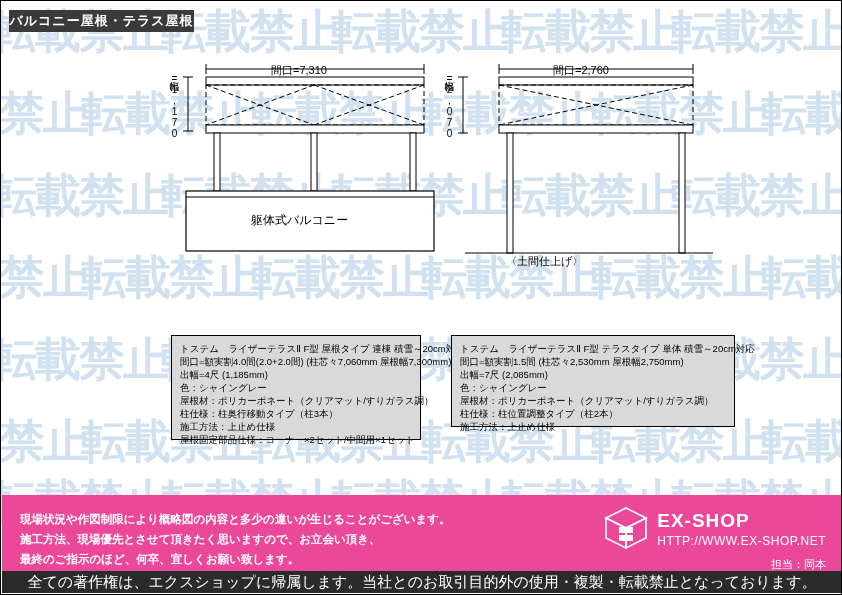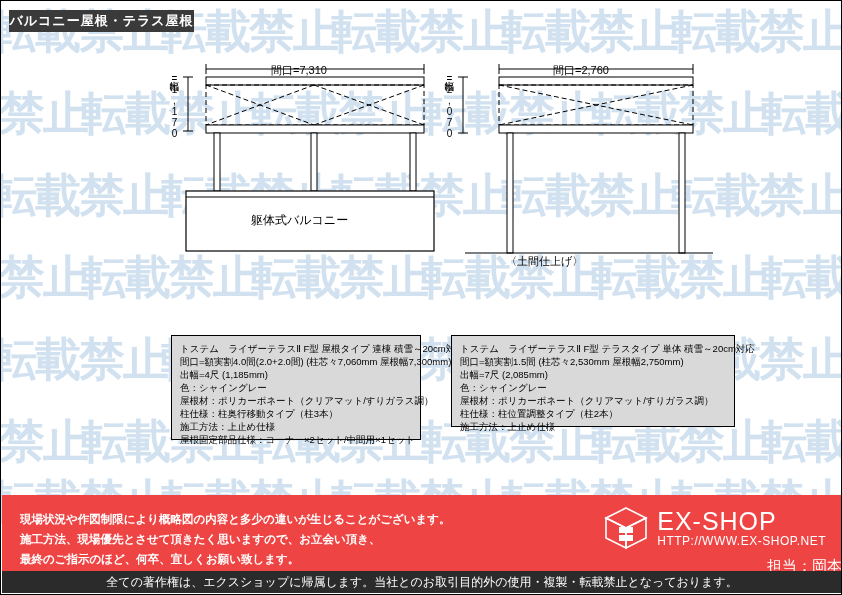--- a/index.html
+++ b/index.html
@@ -73,50 +73,50 @@
     color:#000;
     padding:6px 8px;
     box-sizing:border-box;
     z-index:6;
   }
   .spec div{white-space:nowrap;}
   
   .footer{
     position:absolute;left:1px;bottom:1px;
     width:840px;height:98px;
-    background:#ef4444;
+    background:#ec4899;
     color:#fff;
     z-index:7;
   }
   .footer-note{
     position:absolute;left:18px;top:14px;
     font-size:11.5px;
     line-height:20px;
     font-weight:bold;
   }
   .footer-copy{
     position:absolute;left:0;bottom:0;width:840px;
     height:22px;
     background:#2b2b2b;
-    font-size:12px;
+    font-size:15px;
     display:flex;align-items:center;justify-content:center;
     color:#fff;
   }
   .logo-wrap{
     position:absolute;right:16px;top:10px;
     display:flex;align-items:center;
   }
   .logo-cube{width:46px;height:46px;margin-right:8px;}
   .logo-text{
-    font-size:25px;font-weight:normal;letter-spacing:1px;line-height:26px;
+    font-size:19px;font-weight:bold;letter-spacing:1px;line-height:26px;
   }
   .logo-url{font-size:12px;letter-spacing:.5px;}
   .tanto{
-    position:absolute;right:0;top:62px;
-    font-size:15px;
+    position:absolute;right:16px;top:62px;
+    font-size:11px;
     color:#fff;
   }
   .center-note{
     position:absolute;
     font-size:11px;color:#000;
     z-index:6;
     white-space:nowrap;
   }
   .body-label{
     position:absolute;

